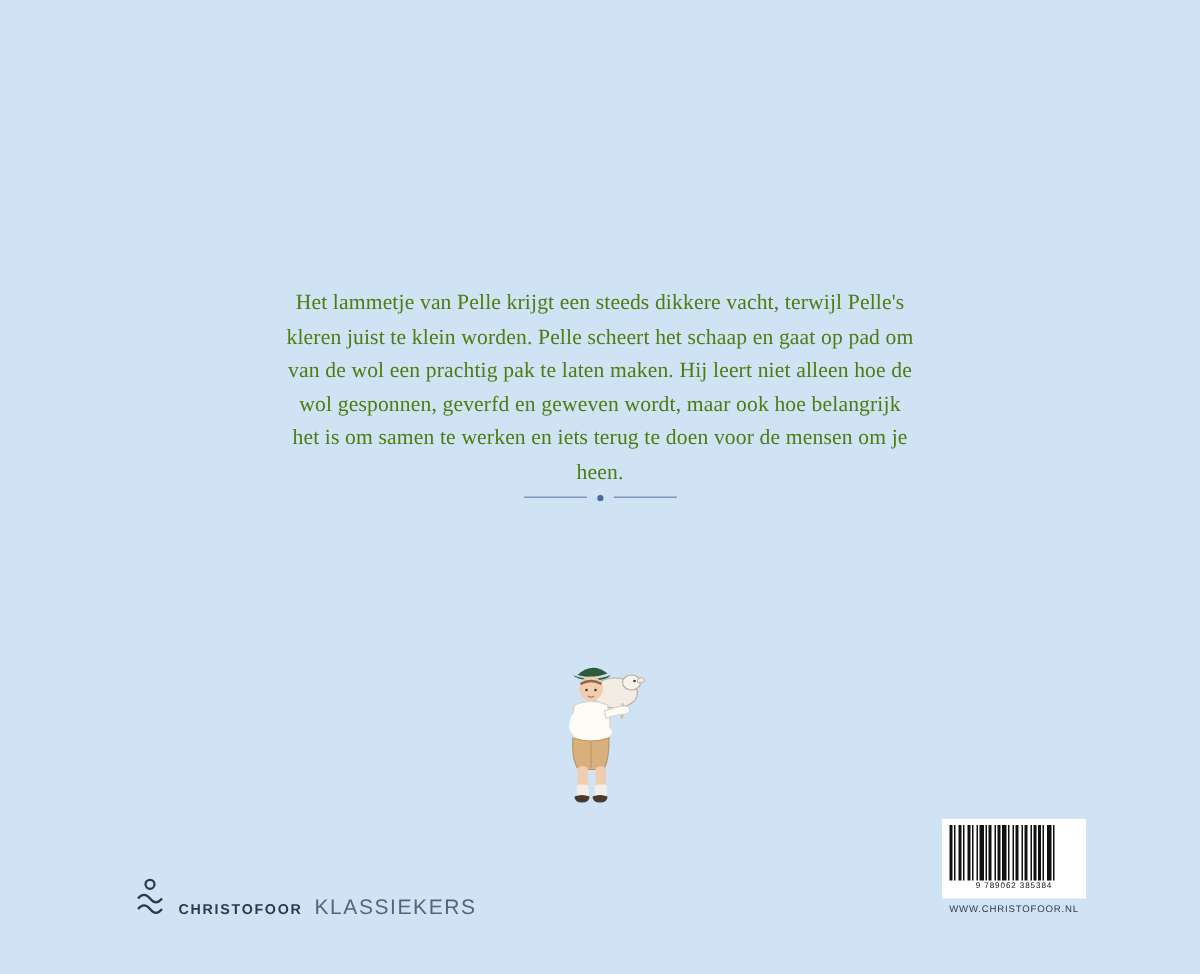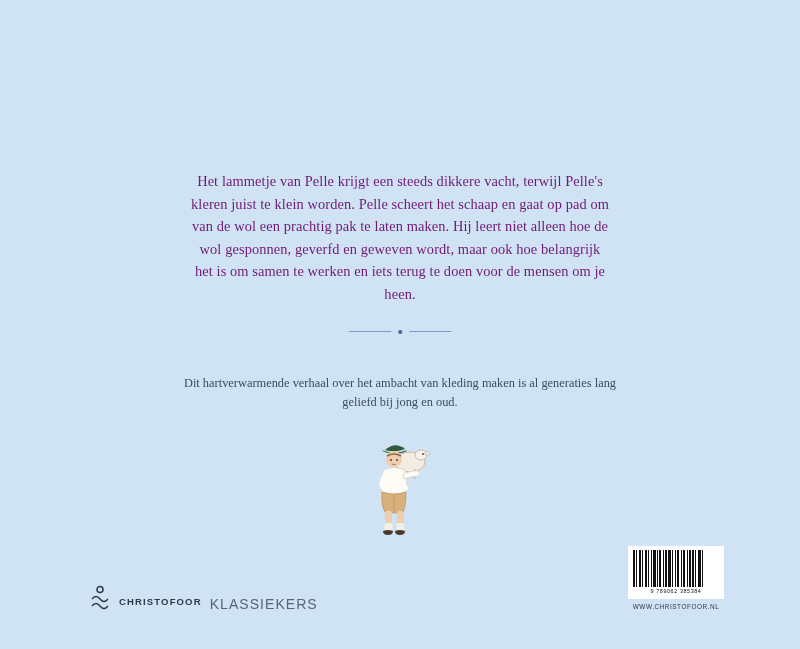--- a/index.html
+++ b/index.html
@@ -16,24 +16,24 @@
   .page {
     position: relative;
     width: 800px;
     height: 649px;
     background: #cfe3f4;
   }
   
   .blurb {
     position: absolute;
     left: 190px;
-    top: 156px;
+    top: 177px;
     width: 420px;
     text-align: center;
-    color: #701a75;
+    color: #4d7c0f;
     font-family: "Liberation Serif", serif;
     font-size: 14.4px;
     line-height: 22.5px;
     letter-spacing: 0.1px;
   }
   
   .divider {
     position: absolute;
     left: 50%;
     top: 330px;
@@ -82,21 +82,21 @@
     align-items: flex-end;
     gap: 9px;
   }
   .publisher .mark {
     width: 20px;
     height: 30px;
     position: relative;
   }
   .publisher .names {
     display: flex;
-    align-items: flex-start;
+    align-items: flex-end;
     gap: 8px;
     padding-bottom: 1px;
   }
   .publisher .brand {
     font-size: 9.5px;
     font-weight: bold;
     letter-spacing: 1.15px;
     color: #2b3a4d;
   }
   .publisher .series {
@@ -153,21 +153,20 @@
 <div class="page">
 
   <p class="blurb">Het lammetje van Pelle krijgt een steeds dikkere vacht, terwijl Pelle's kleren juist te klein worden. Pelle scheert het schaap en gaat op pad om van de wol een prachtig pak te laten maken. Hij leert niet alleen hoe de wol gesponnen, geverfd en geweven wordt, maar ook hoe belangrijk het is om samen te werken en iets terug te doen voor de mensen om je heen.</p>
 
   <div class="divider">
     <span class="rule"></span>
     <span class="dot"></span>
     <span class="rule"></span>
   </div>
 
-  <p class="subblurb">Dit hartverwarmende verhaal over het ambacht van kleding maken is al generaties lang geliefd bij jong en oud.</p>
 
   <div class="illustration">
     <svg viewBox="0 0 74 118" width="74" height="118" xmlns="http://www.w3.org/2000/svg">
 
       <ellipse cx="47" cy="40" rx="15" ry="10" fill="#f2ece2" stroke="#b9b0a2" stroke-width="0.8"></ellipse>
       <ellipse cx="58" cy="33" rx="6" ry="5" fill="#f7f3ec" stroke="#b9b0a2" stroke-width="0.8"></ellipse>
       <path d="M62 31 q4 -3 5 1 q-3 2 -5 1 z" fill="#efe9de" stroke="#b9b0a2" stroke-width="0.6"></path>
       <circle cx="60" cy="32" r="0.9" fill="#3c3a36"></circle>
       <path d="M40 47 q-1 7 1 10" stroke="#cdc4b6" stroke-width="2" fill="none"></path>
       <path d="M52 47 q1 7 -1 10" stroke="#cdc4b6" stroke-width="2" fill="none"></path>

